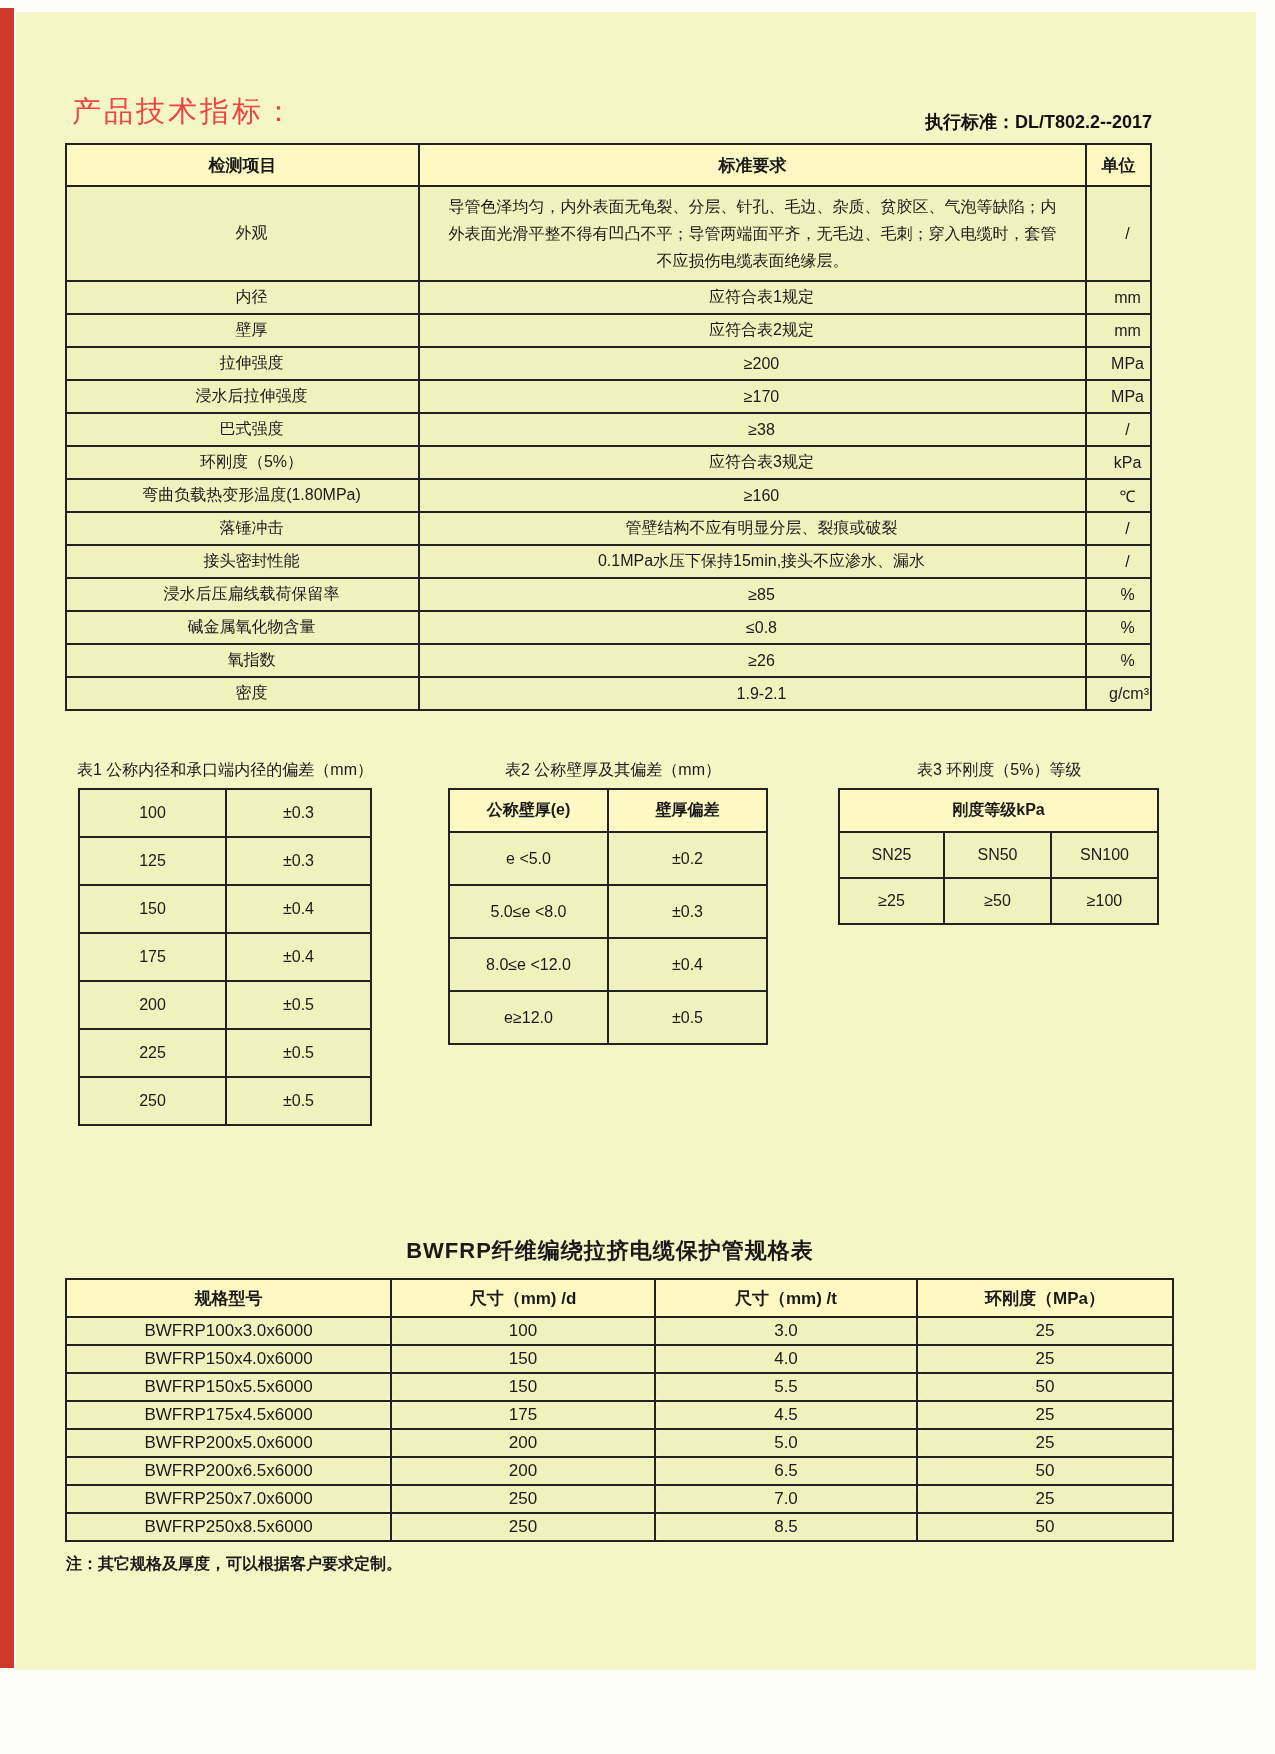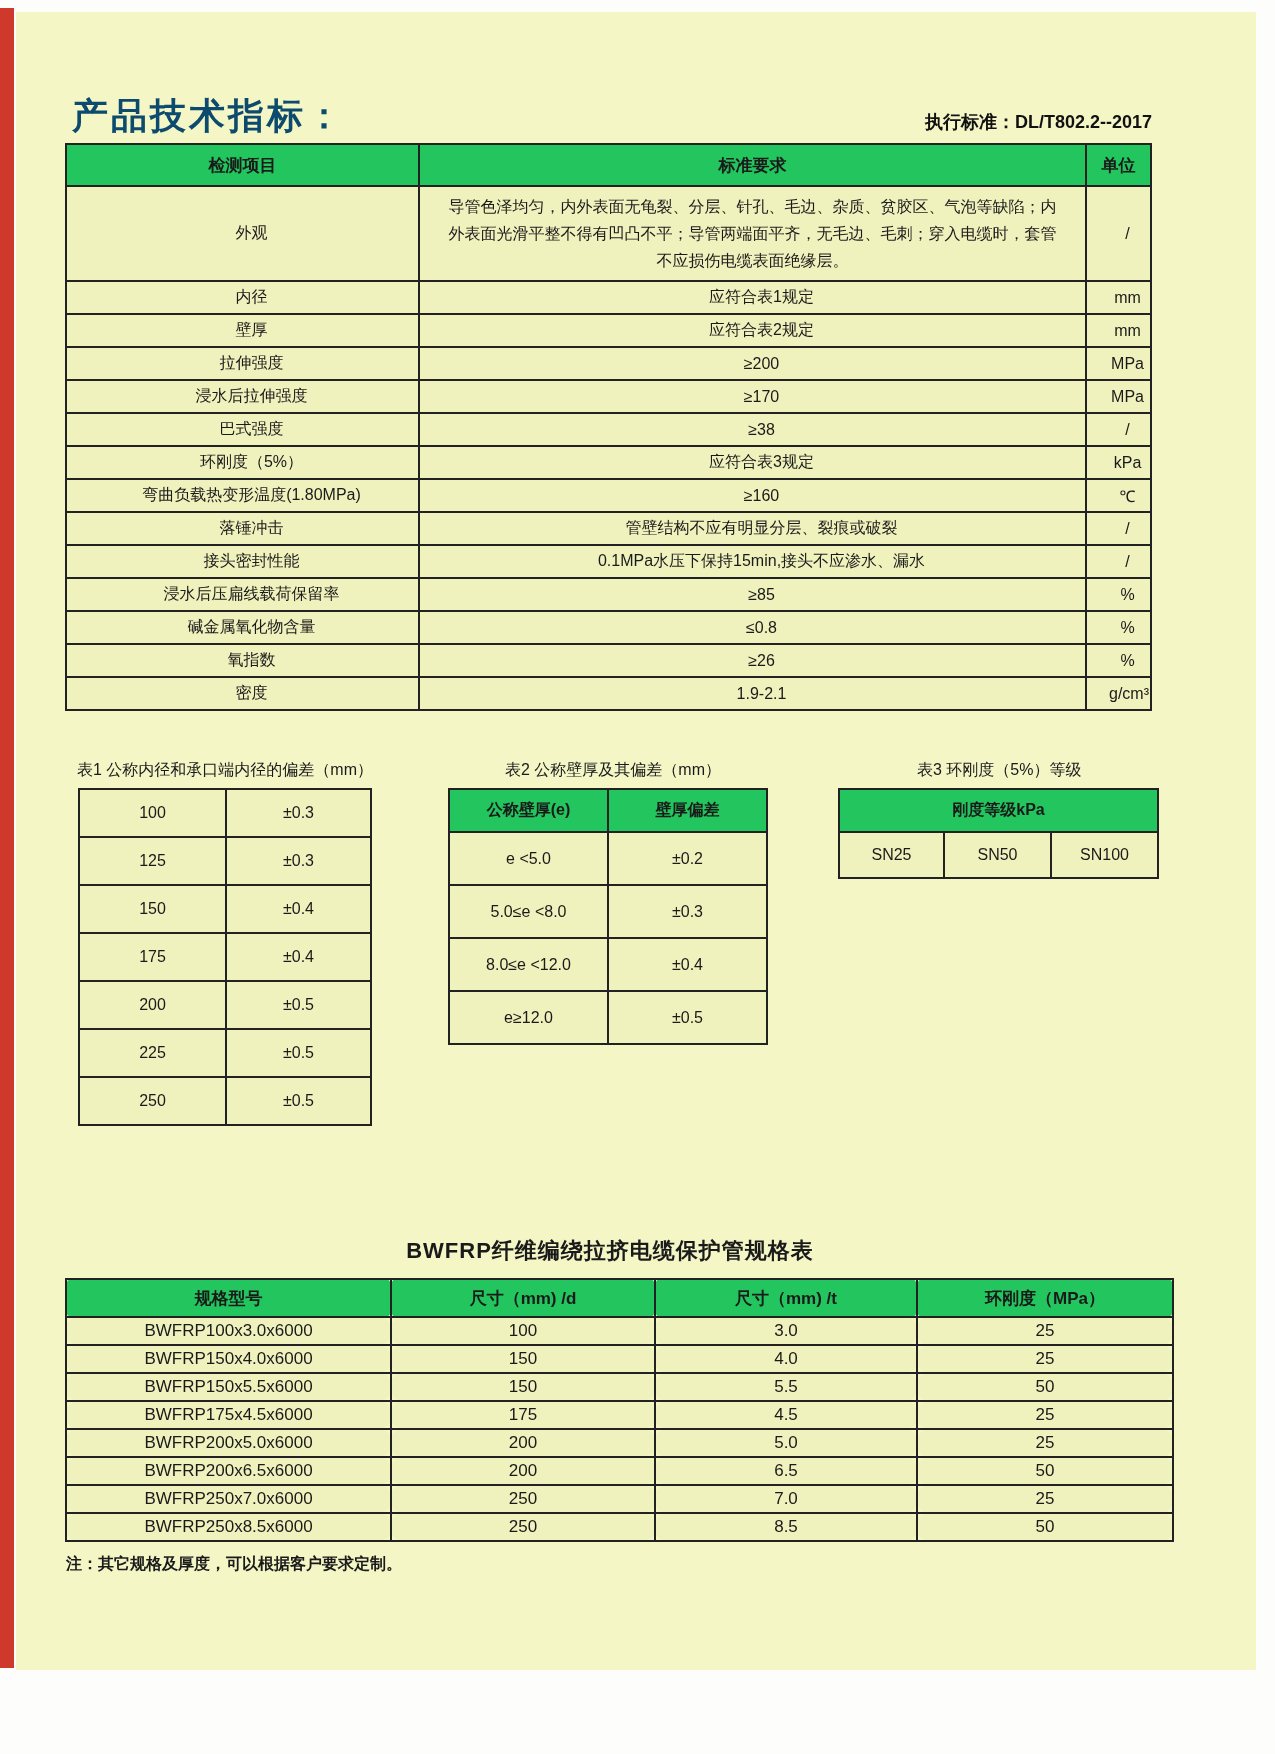--- a/index.html
+++ b/index.html
@@ -12,32 +12,32 @@
   .scan-page {
     position:absolute; left:16px; top:12px; width:1240px; height:1658px;
     background:#f4f6c6;
   }
   .red-strip {
     position:absolute; left:0; top:8px; width:14px; height:1660px;
     background:#ce392b;
   }
   .doc-title {
     position:absolute; left:72px; top:92px;
-    font-size:36px; font-weight:bold; letter-spacing:3px; color:#0c4a6e;
+    font-size:29px; font-weight:normal; letter-spacing:3px; color:#ef4444;
   }
   .std-label {
     position:absolute; left:690px; top:110px; width:462px;
     text-align:right; font-size:18px; font-weight:bold; color:#111;
   }
   table { border-collapse:collapse; table-layout:fixed; }
   th,td {
     border:2px solid #222; text-align:center; vertical-align:middle;
     padding:0 4px; color:#1a1a1a; overflow:hidden;
   }
-  th { background:#22c55e; font-weight:bold; }
+  th { background:#fef9c3; font-weight:bold; }
   td { background:#f0f2bd; }
 
   .main-table { position:absolute; left:65px; top:143px; width:1085px; }
   .main-table th { height:40px; font-size:17px; }
   .main-table td { height:31px; font-size:16px;padding-left:22px; }
   .main-table .req-appearance { line-height:27px; padding:6px 23px; }
 
   .small-title { position:absolute; font-size:16px; font-weight:normal; white-space:nowrap; }
   .t1-title { left:77px;  top:760px; }
   .t2-title { left:505px; top:760px; }
@@ -236,20 +236,25 @@
     </colgroup>
   <tbody>
       <tr>
     <th colspan="3">刚度等级kPa</th>
   </tr>
   <tr>
     <td>SN25</td>
     <td>SN50</td>
     <td>SN100</td>
   </tr>
+  <tr>
+    <td>≥25</td>
+    <td>≥50</td>
+    <td>≥100</td>
+  </tr>
 </tbody>
   </table>
 
 <div class="spec-title">BWFRP纤维编绕拉挤电缆保护管规格表</div>
 <table class="spec-table">
   <colgroup>
       <col style="width:325px">
       <col style="width:264px">
       <col style="width:262px">
       <col style="width:256px">

